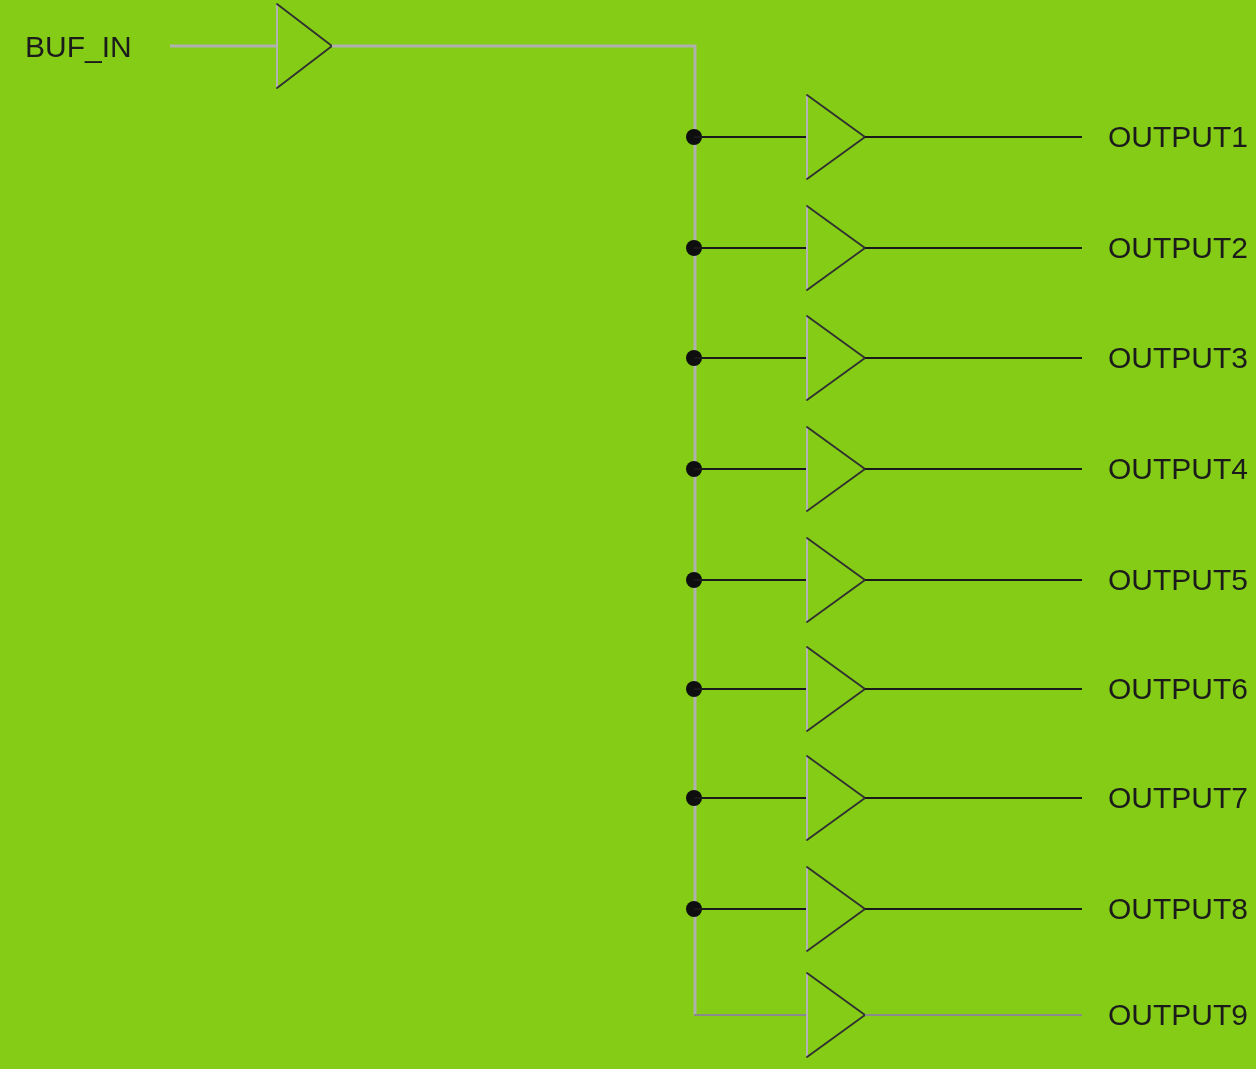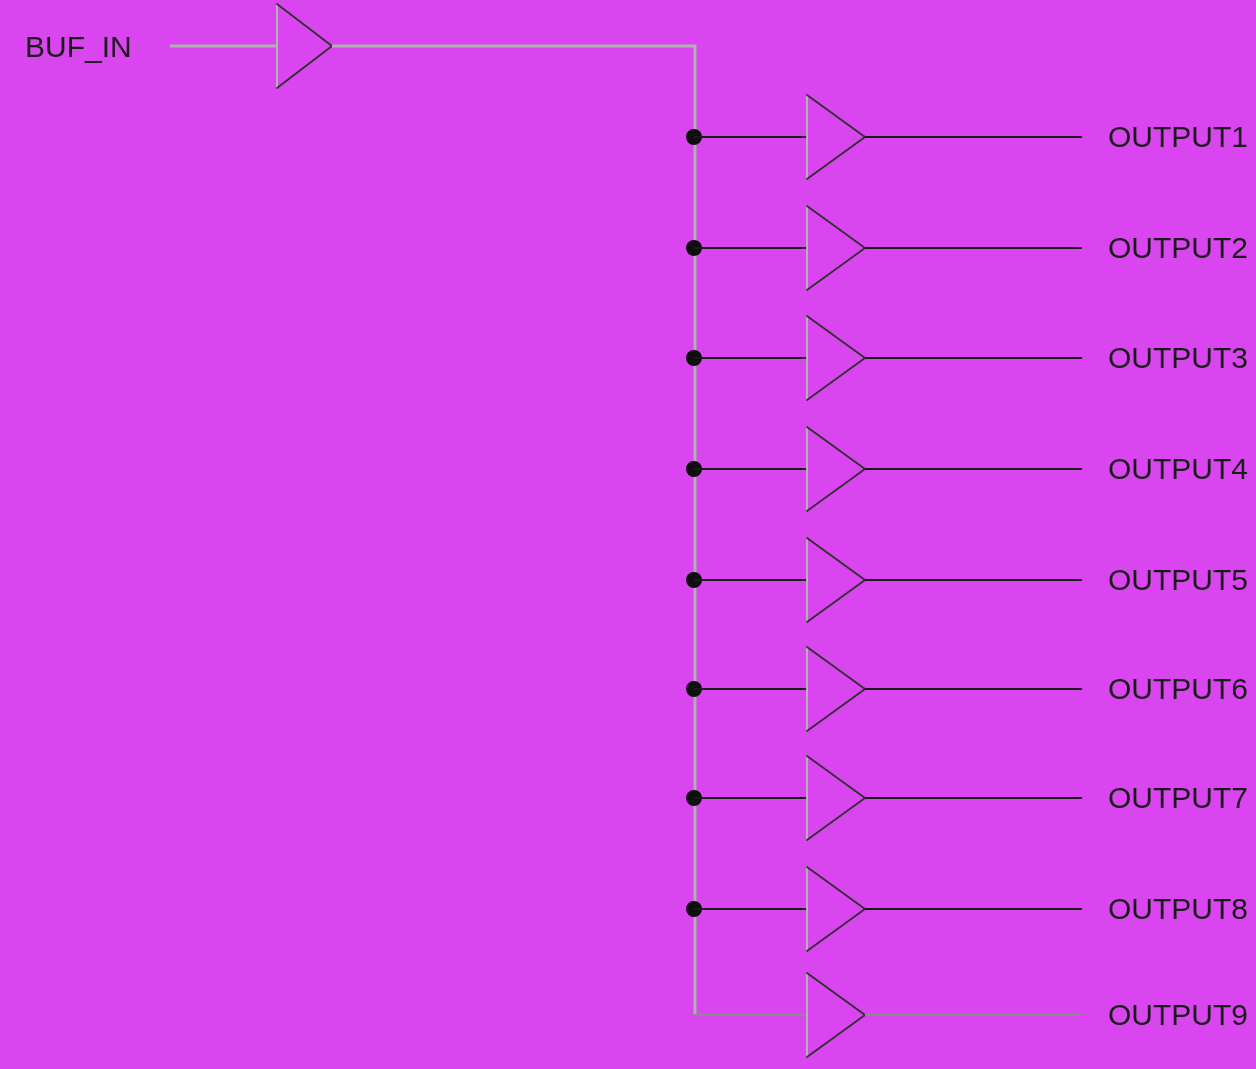--- a/index.html
+++ b/index.html
@@ -1,16 +1,16 @@
 <!DOCTYPE html>
 <html><head>
 <meta charset="utf-8">
 <style>
   html, body { margin: 0; padding: 0; background: #ffffff; }
-  .canvas { position: relative; width: 1256px; height: 1069px; background: #d946ef; overflow: hidden; }
+  .canvas { position: relative; width: 1256px; height: 1069px; background: #84cc16; overflow: hidden; }
   svg { display: block; }
   .wire-gray  { stroke: #b0b0b0; stroke-width: 3;   fill: none; stroke-linecap: butt; }
   .wire-gray2 { stroke: #8a8a8a; stroke-width: 2;   fill: none; stroke-linecap: butt; }
   .wire-black { stroke: #1a1a1a; stroke-width: 2;   fill: none; stroke-linecap: butt; }
   .tri-edge   { stroke: #b3b3b3; stroke-width: 2;   fill: none; }
   .tri-slant  { stroke: #303030; stroke-width: 1.8; fill: none; stroke-linecap: round; }
   .junction   { fill: #0e0e0e; stroke: none; }
   .netlabel   { font-family: "Liberation Sans", sans-serif; font-size: 30px; fill: #1b1b1b; }
 </style>
 </head>

